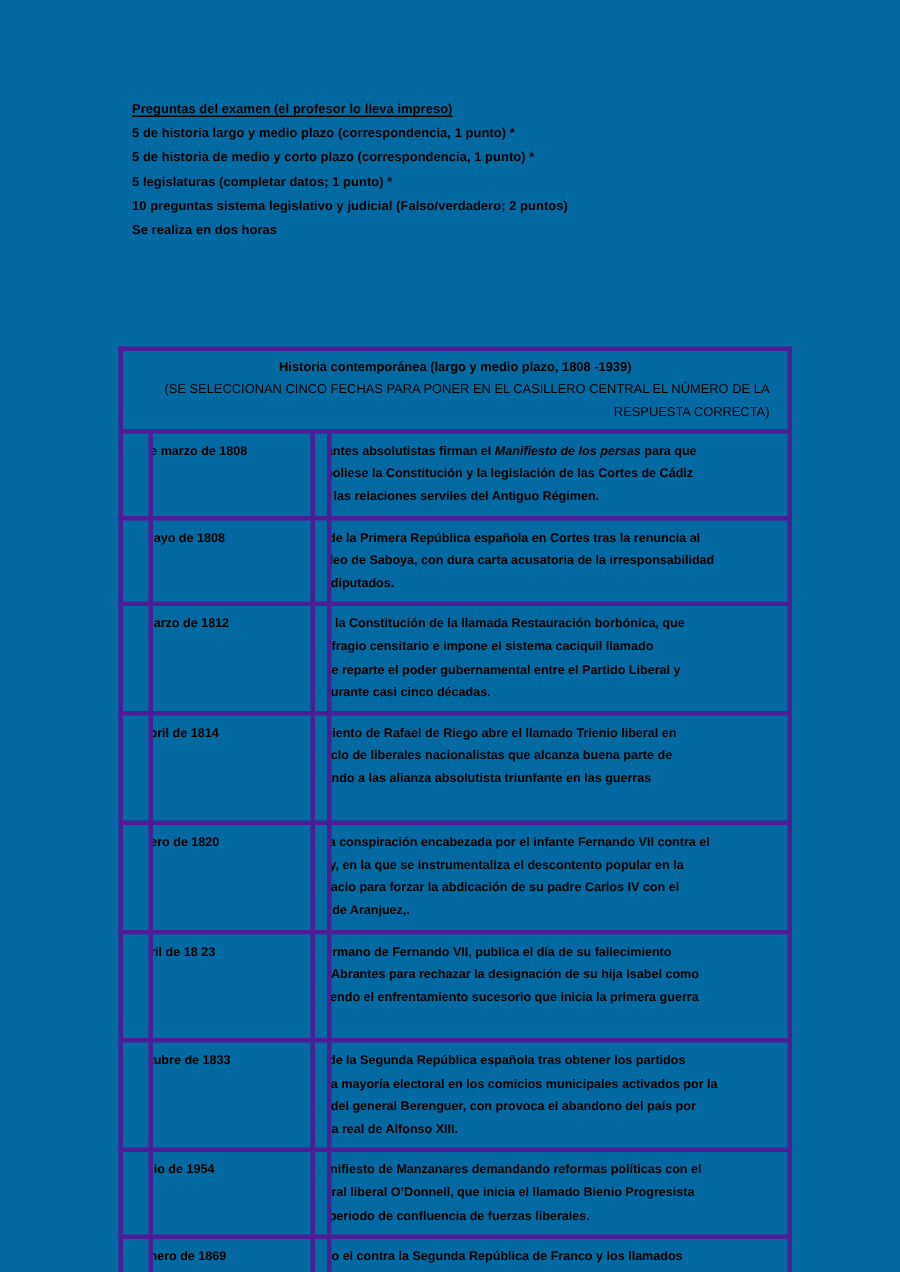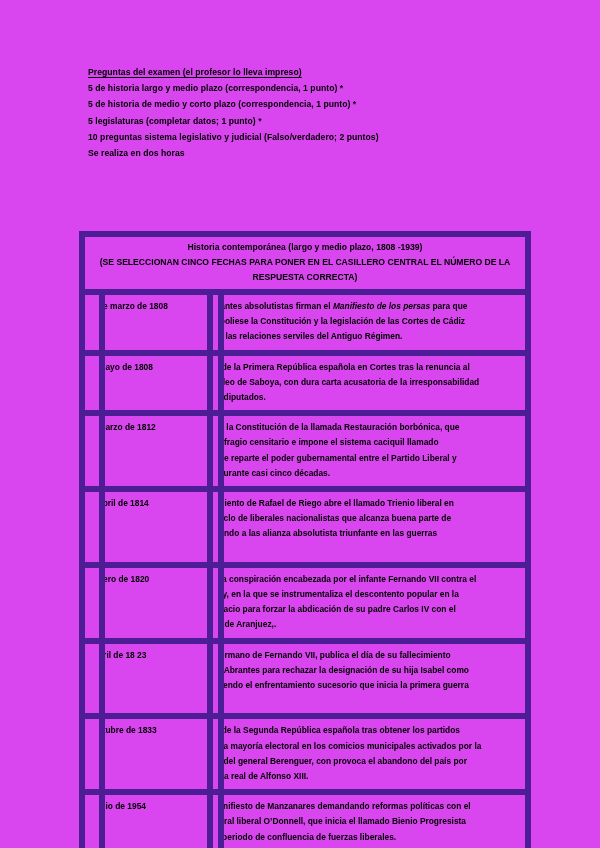--- a/index.html
+++ b/index.html
@@ -14,21 +14,21 @@
     font-family: "Liberation Sans", sans-serif;
     color: #000000;
     -webkit-font-smoothing: antialiased;
   }
 
   .page {
     position: relative;
     width: 600px;
     height: 848px;
     box-sizing: border-box;
-    background: #d946ef;
+    background: #0369a1;
     overflow: hidden;
   }
 
   
   .intro {
     position: absolute;
     left: 88px;
     top: 64px;
     width: 430px;
   }
@@ -54,40 +54,41 @@
     left: 79px;
     top: 231px;
     width: 446px;
   }
   table.maintbl {
     border-collapse: collapse;
     table-layout: fixed;
     width: 446px;
   }
   table.maintbl td {
-    border: 6px solid #4c1d95;
+    border: 3px solid #4c1d95;
     vertical-align: top;
     padding: 0;
   }
 
   
   .hdr-cell {
     text-align: center;
     padding: 3px 6px 4px 6px !important;
   }
   .hdr-title {
     font-size: 8.6px;
     font-weight: bold;
     line-height: 15px;
   }
   .hdr-sub {
     font-size: 8.6px;
-    font-weight: bold;
+    font-weight: normal;
     line-height: 15px;
     padding: 0 6px;
+    text-align: right;
   }
 
   
   col.c-num   { width: 20px; }
   col.c-date  { width: 108px; }
   col.c-box   { width: 11px; }
   col.c-desc  { width: 307px; }
 
   td.cell-num  { }
   td.cell-box  { }

